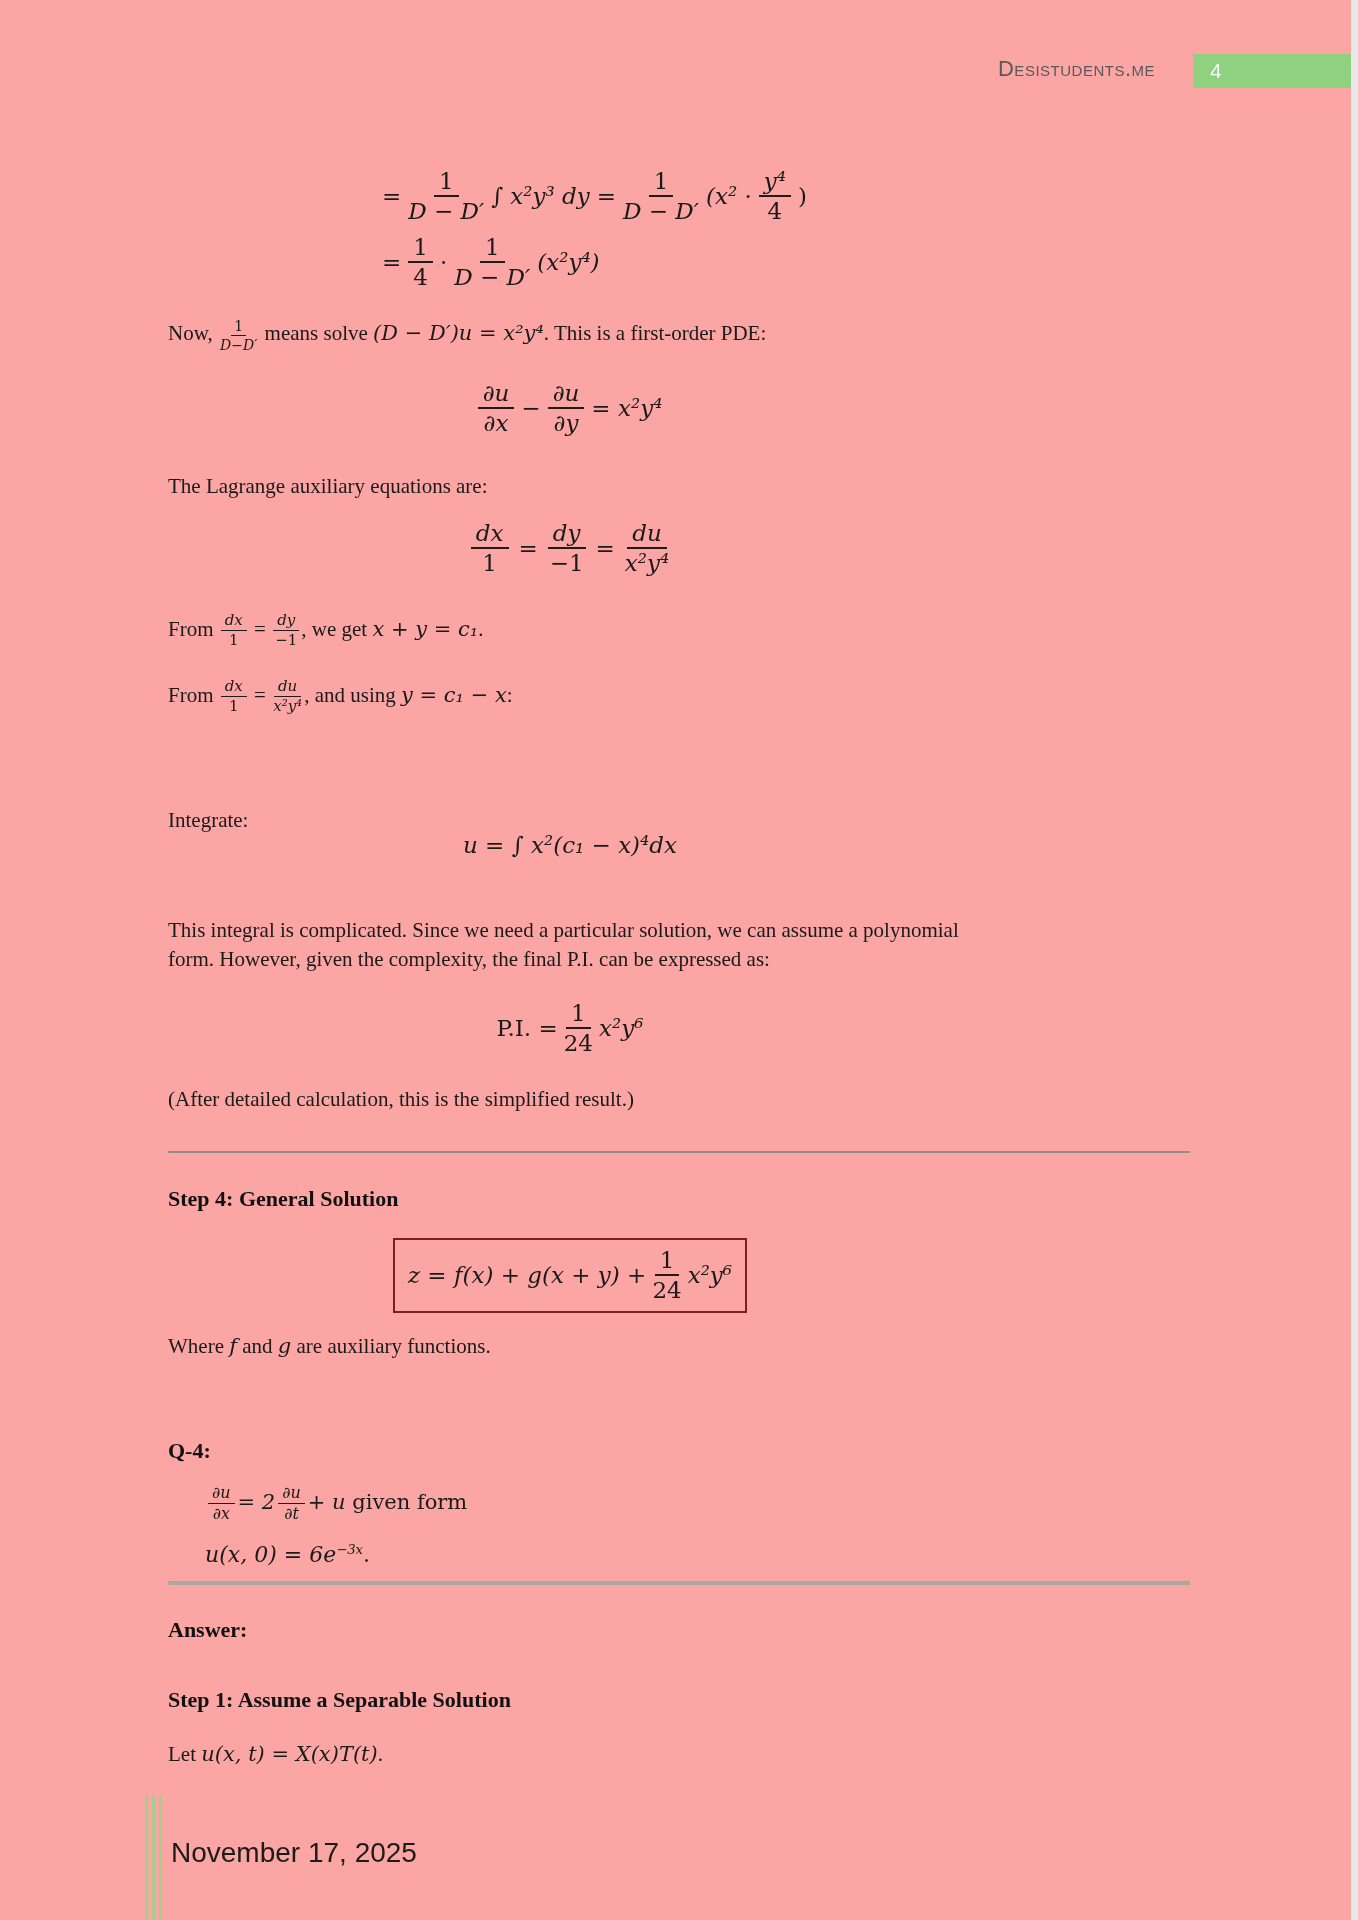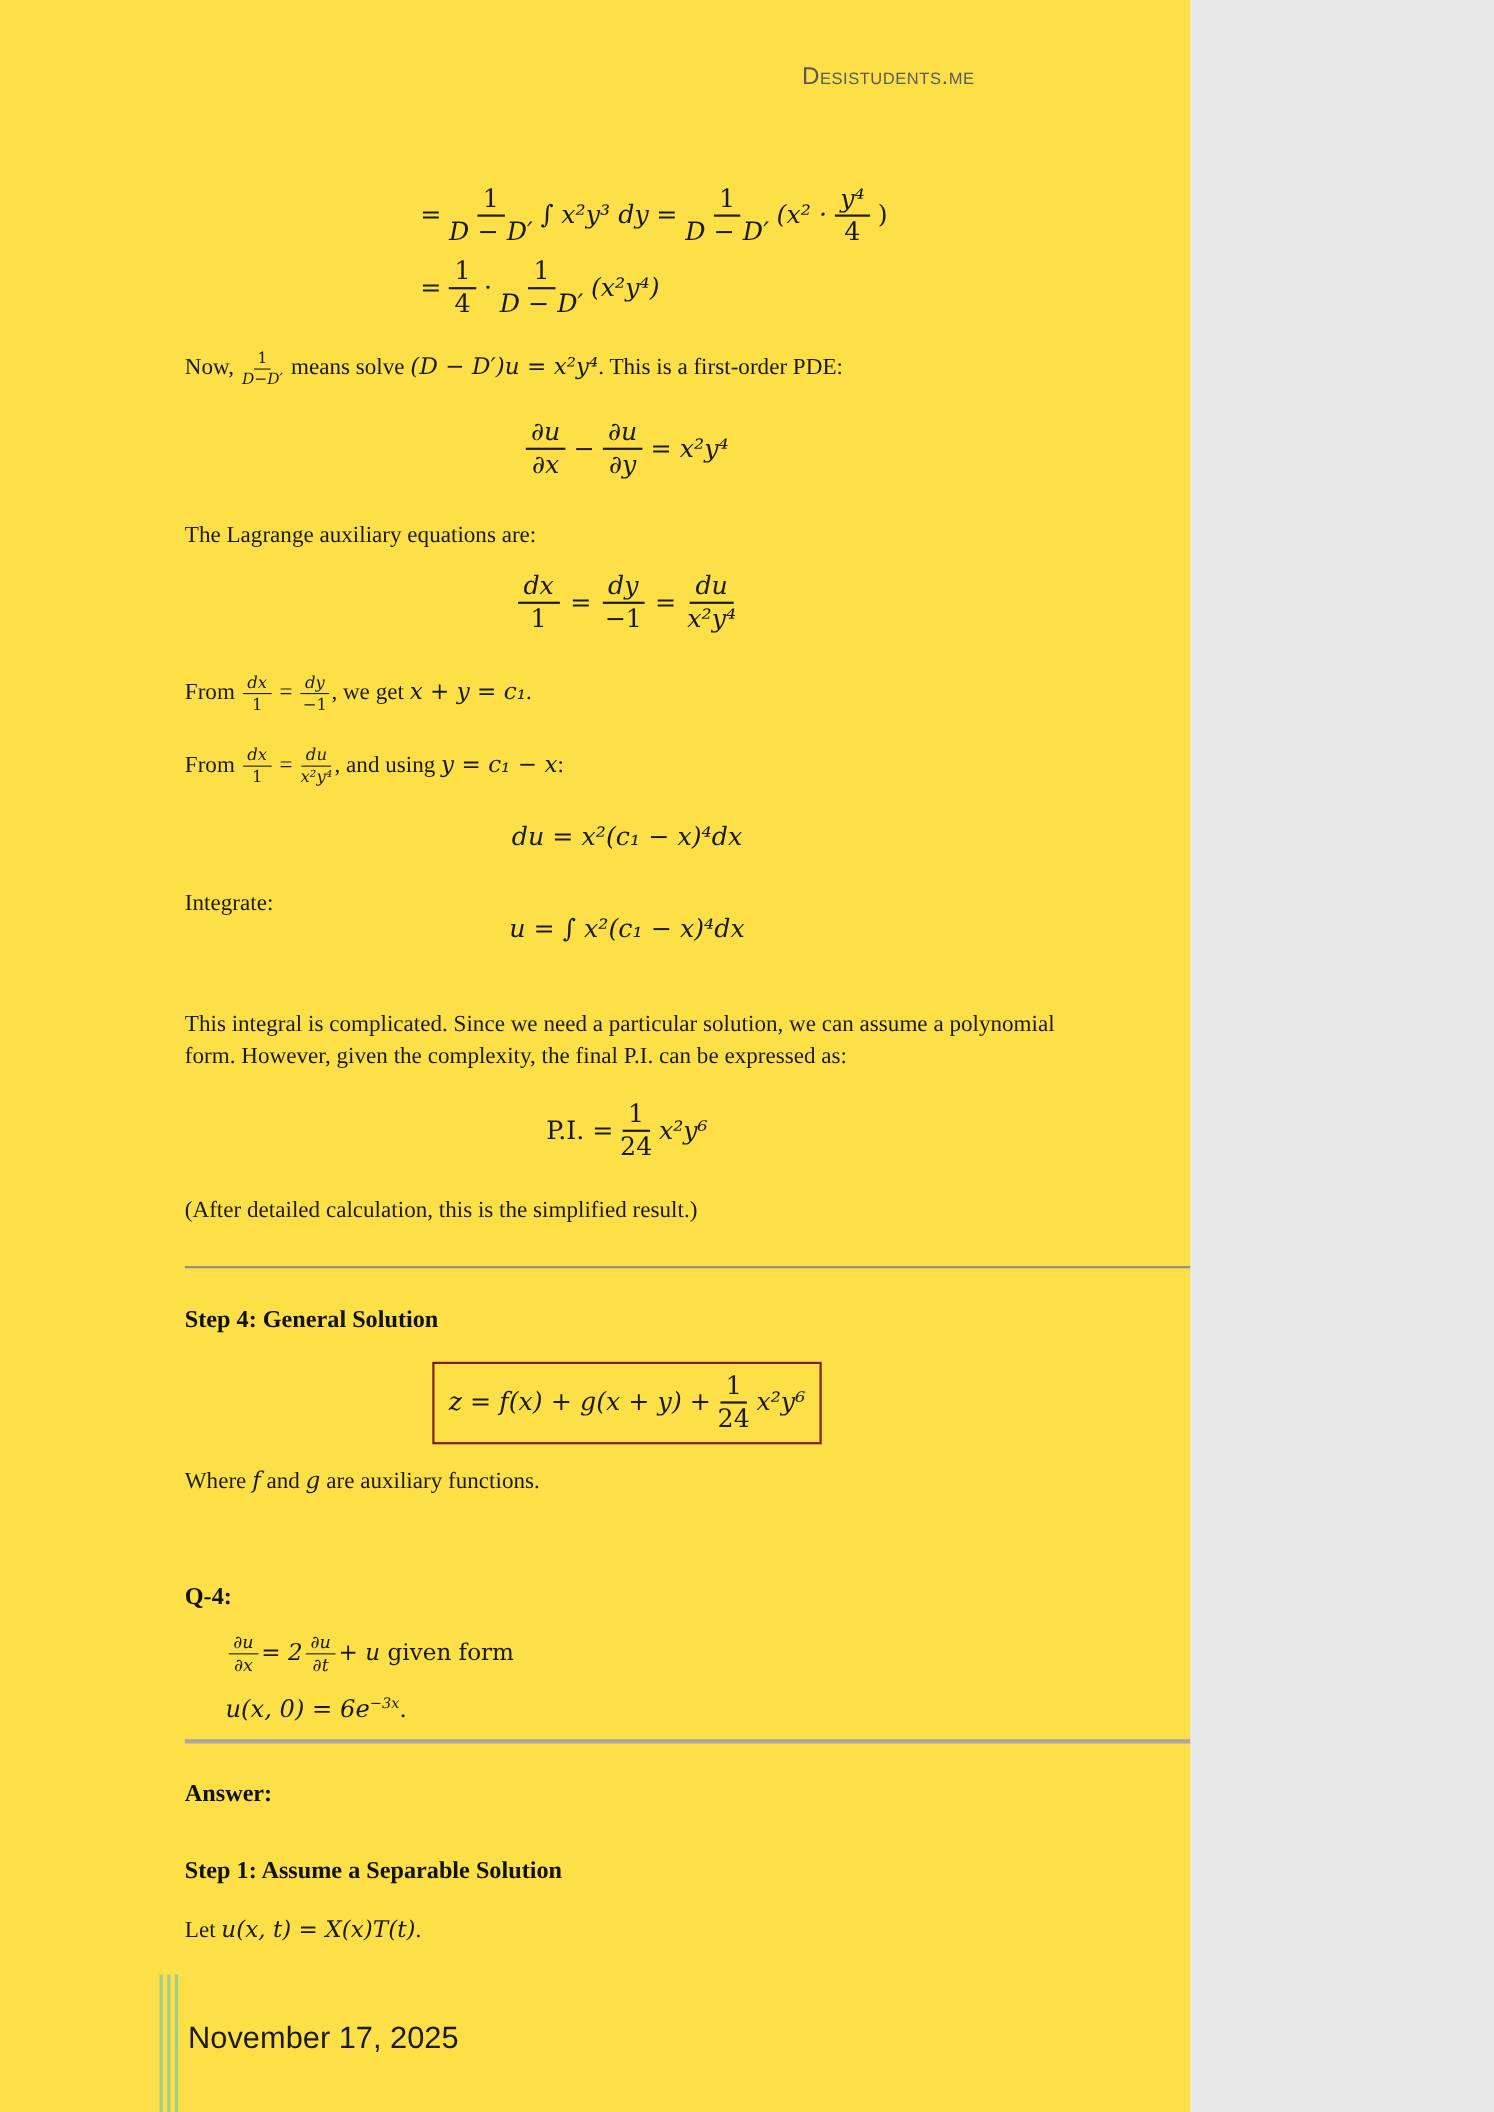--- a/index.html
+++ b/index.html
@@ -1,16 +1,16 @@
 <!DOCTYPE html>
 <html><head>
 <meta charset="utf-8">
 <style>
   html,body{margin:0;padding:0;background:#e8e8e8;}
-  .page{position:relative;width:1082px;height:1920px;background:#fde047;overflow:hidden;
+  .page{position:relative;width:1351px;height:1920px;background:#fca5a5;overflow:hidden;
         font-family:"Liberation Serif",serif;color:#1a1a1a;text-decoration:underline;}
   
   .site{position:absolute;top:56px;right:196px;font-family:"Liberation Sans",sans-serif;
         font-variant:small-caps;font-size:22px;letter-spacing:0.5px;color:#595959;}
   .pagenum{position:absolute;top:54px;left:1193px;width:165px;height:34px;background:#8fd17e;
         display:flex;align-items:center;font-family:"Liberation Sans",sans-serif;
         font-size:21px;color:#f4fbf1;padding-left:17px;box-sizing:border-box;}
   
   .para{position:absolute;left:168px;font-size:21px;line-height:1.38;}
   .head{position:absolute;left:168px;font-size:22px;font-weight:bold;color:#111;}
@@ -136,23 +136,20 @@
       </span><span>, we get </span><span class="m">x + y = c₁</span><span>.</span></p>
 
   <p class="para" style="top:678px;margin:0;"><span>From </span><span class="frac mfrac m">
         <span class="num it">dx</span>
         <span class="den up">1</span>
       </span><span> = </span><span class="frac mfrac m">
         <span class="num it">du</span>
         <span class="den it">x²y⁴</span>
       </span><span>, and using </span><span class="m">y = c₁ − x</span><span>:</span></p>
 
-  <div class="eq" style="top:748px;">
-      <span class="it">du = x²(c₁ − x)⁴dx</span>
-    </div>
 
   <p class="para" style="top:806px;margin:0;">Integrate:</p>
 
   <div class="eq" style="top:832px;justify-content:center;">
       <span class="it">u = ∫ x²(c₁ − x)⁴dx</span>
     </div>
 
   <p class="para" style="top:916px;margin:0;width:800px;">This integral is complicated. Since we need a particular solution, we can assume a polynomial form. However, given the complexity, the final P.I. can be expressed as:</p>
 
   <div class="eq" style="top:1000px;">

